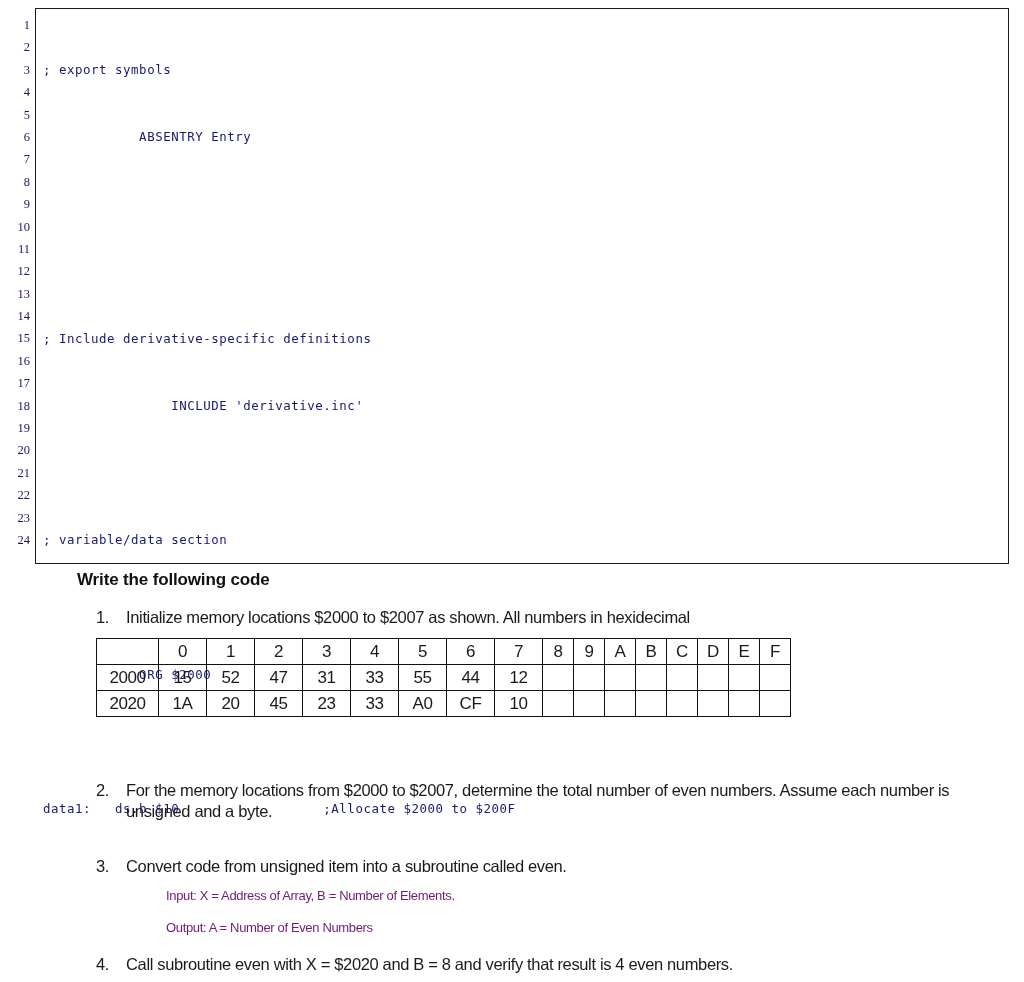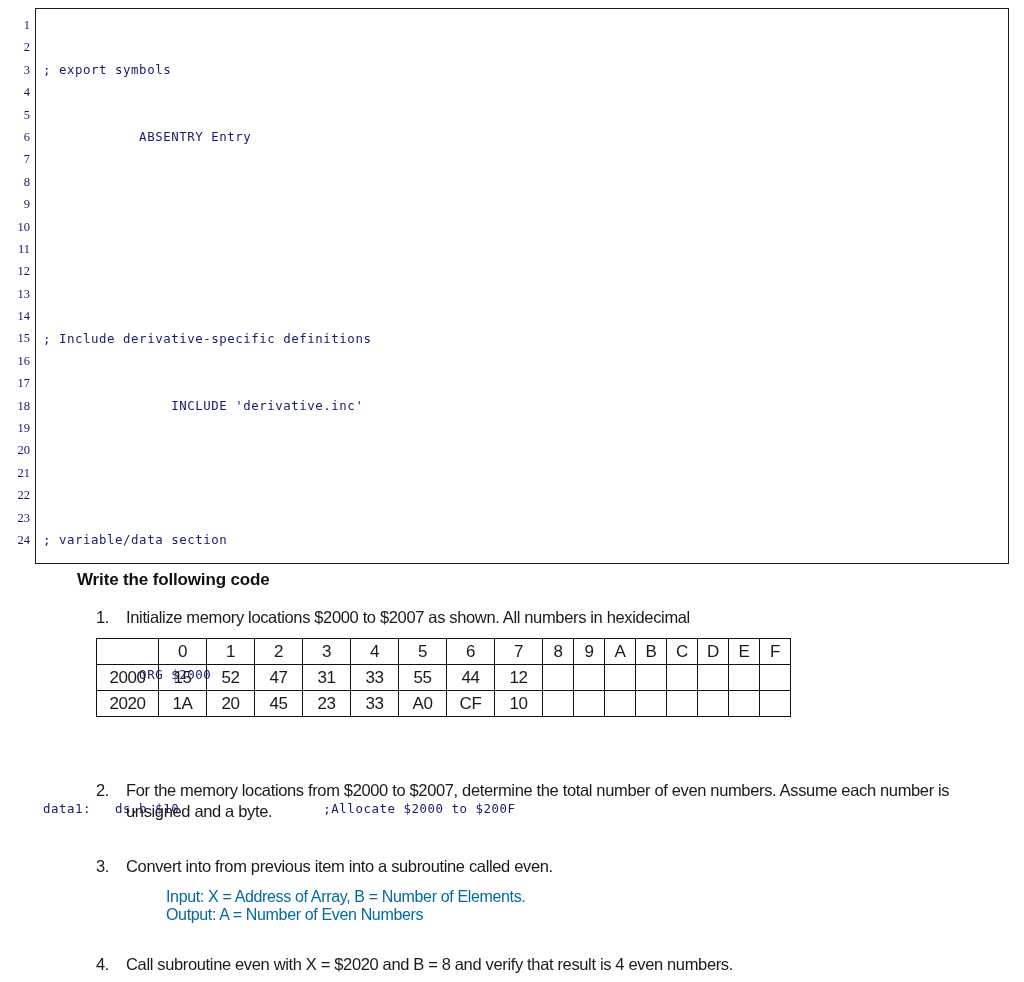--- a/index.html
+++ b/index.html
@@ -97,26 +97,26 @@
     display: block;
     margin-left: 30px;
   }
   #item1 { left: 96px; top: 37px; width: 900px; }
   #item2 { left: 96px; top: 210px; width: 900px; }
   #item3 { left: 96px; top: 286px; width: 900px; }
   #item4 { left: 96px; top: 384px; width: 900px; }
 
   .sub-line {
     position: absolute;
-    font-size: 16px;
+    font-size: 13px;
     letter-spacing: -0.35px;
-    color: #0369a1;
+    color: #701a75;
   }
   #sub-input  { left: 166px; top: 318px; }
-  #sub-output { left: 166px; top: 336px; }
+  #sub-output { left: 166px; top: 350px; }
 
   
   #memory-table {
     position: absolute;
     left: 96px;
     top: 638px;
     border-collapse: collapse;
     table-layout: fixed;
   }
   #memory-table td, #memory-table th {
@@ -204,21 +204,21 @@
     <span class="txt">Initialize memory locations $2000 to $2007 as shown. All numbers in hexidecimal</span>
   </div>
 
   <div class="item" id="item2">
     <span class="num">2.</span>
     <span class="txt">For the memory locations from $2000 to $2007, determine the total number of even numbers. Assume each number is unsigned and a byte.</span>
   </div>
 
   <div class="item" id="item3">
     <span class="num">3.</span>
-    <span class="txt">Convert into from previous item into a subroutine called even.</span>
+    <span class="txt">Convert code from unsigned item into a subroutine called even.</span>
   </div>
 
   <div class="sub-line" id="sub-input">Input: X = Address of Array, B = Number of Elements.</div>
   <div class="sub-line" id="sub-output">Output: A = Number of Even Numbers</div>
 
   <div class="item" id="item4">
     <span class="num">4.</span>
     <span class="txt">Call subroutine even with X = $2020 and B = 8 and verify that result is 4 even numbers.</span>
   </div>
 </div>

